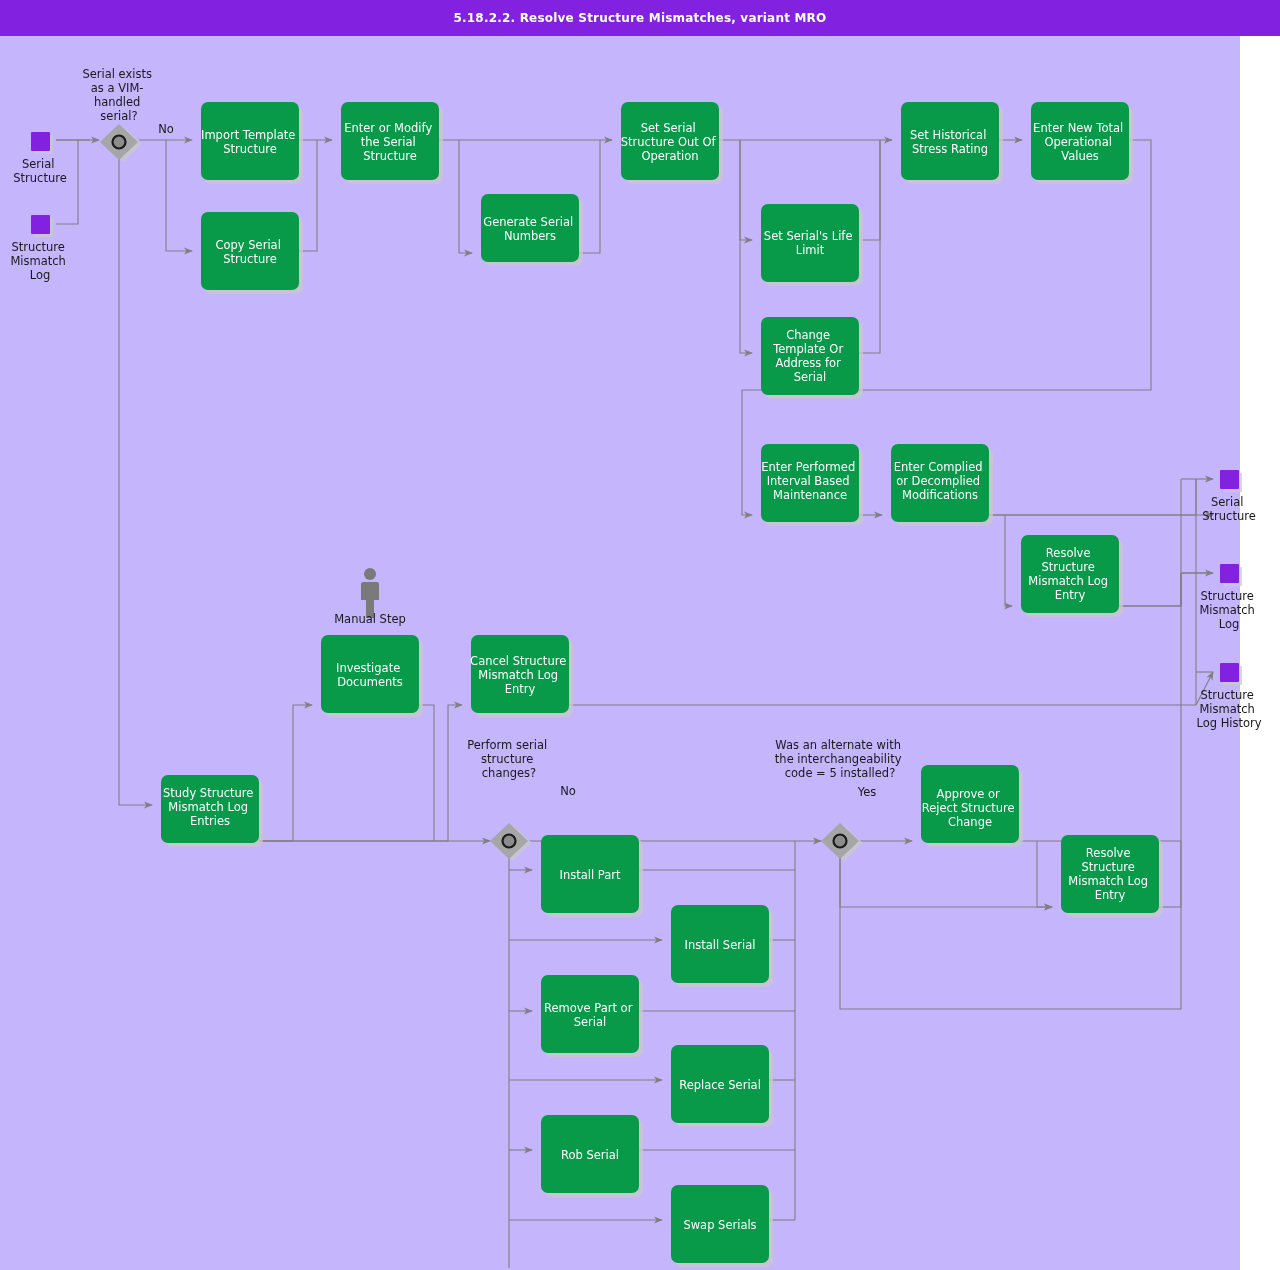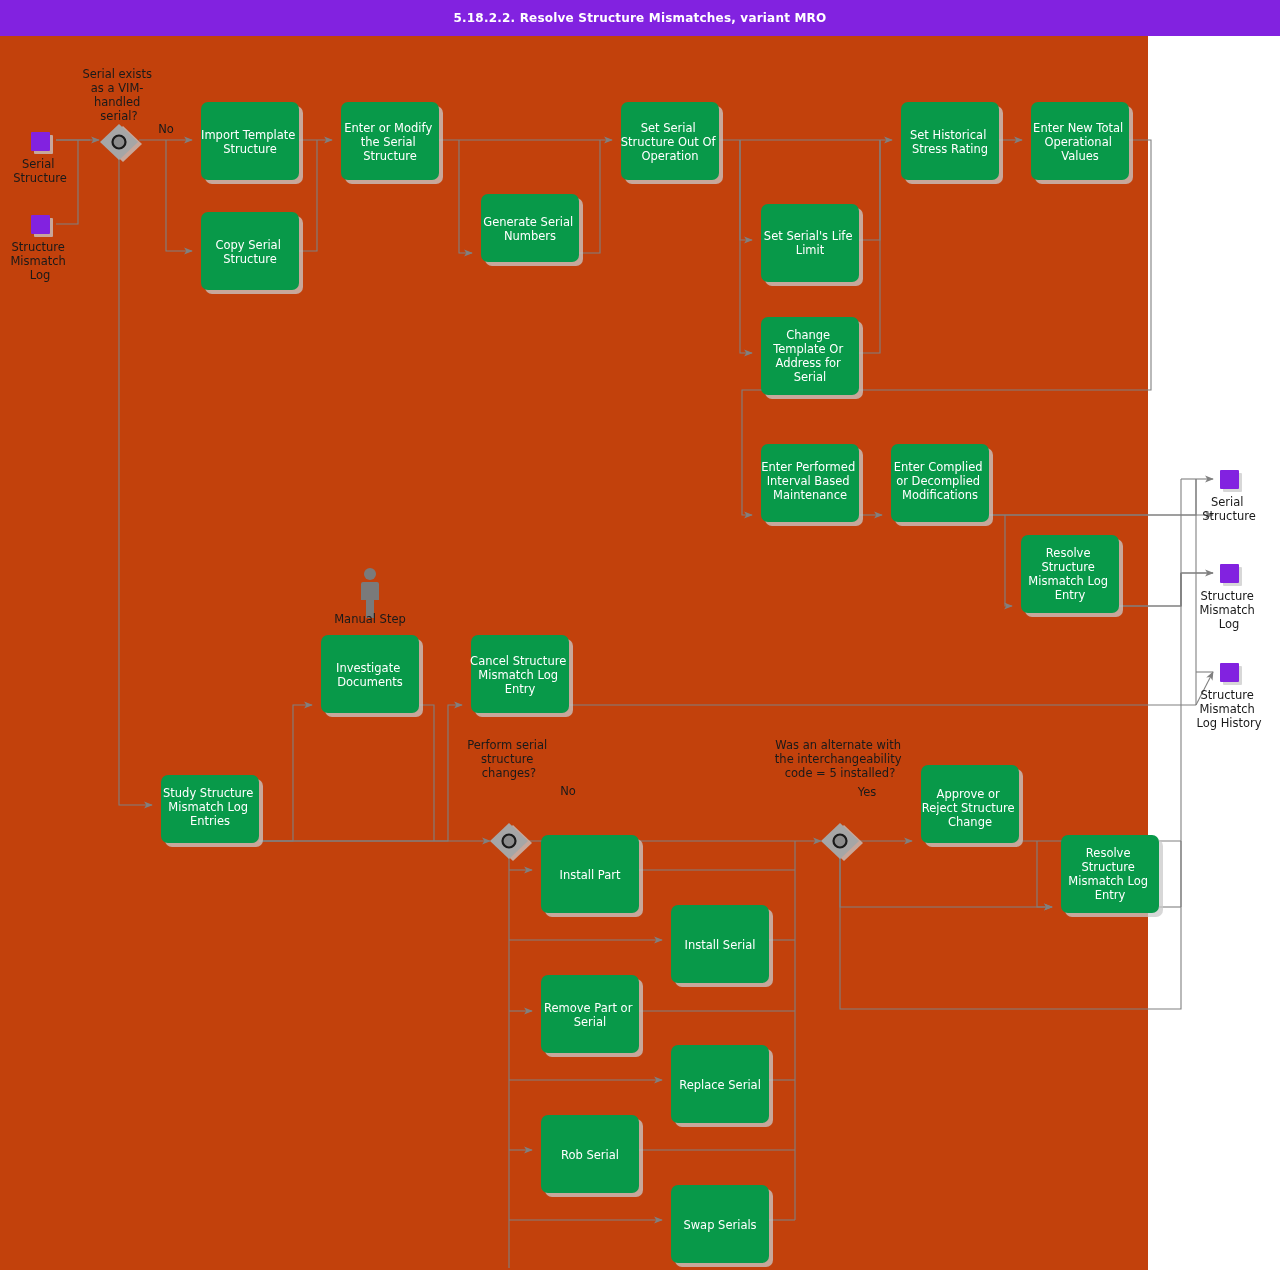--- a/index.html
+++ b/index.html
@@ -8,23 +8,23 @@
     background: #ffffff;
   }
   body {
     width: 1280px;
     height: 1270px;
     font-family: "DejaVu Sans", sans-serif;
     overflow: hidden;
   }
   #page {
     position: relative;
-    width: 1148px;
+    width: 1240px;
     height: 1270px;
-    background: #c2410c;
+    background: #c4b5fd;
   }
   #titlebar {
     position: absolute;
     left: 0; top: 0;
     width: 1280px;
     height: 36px;
     background: #8222e0;
     display: flex;
     align-items: center;
     justify-content: center;

